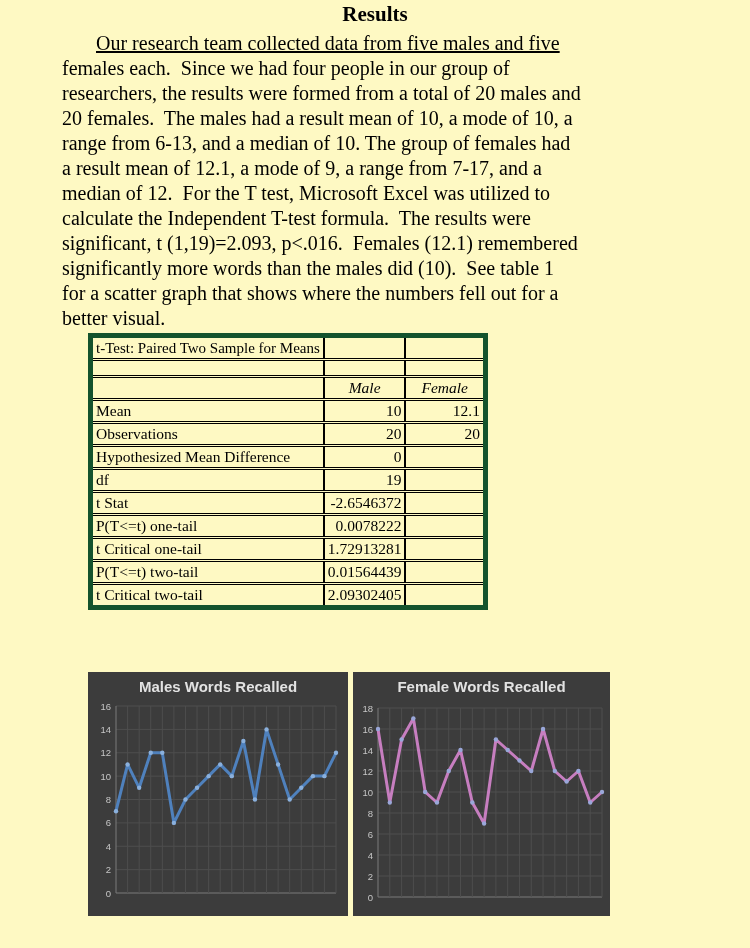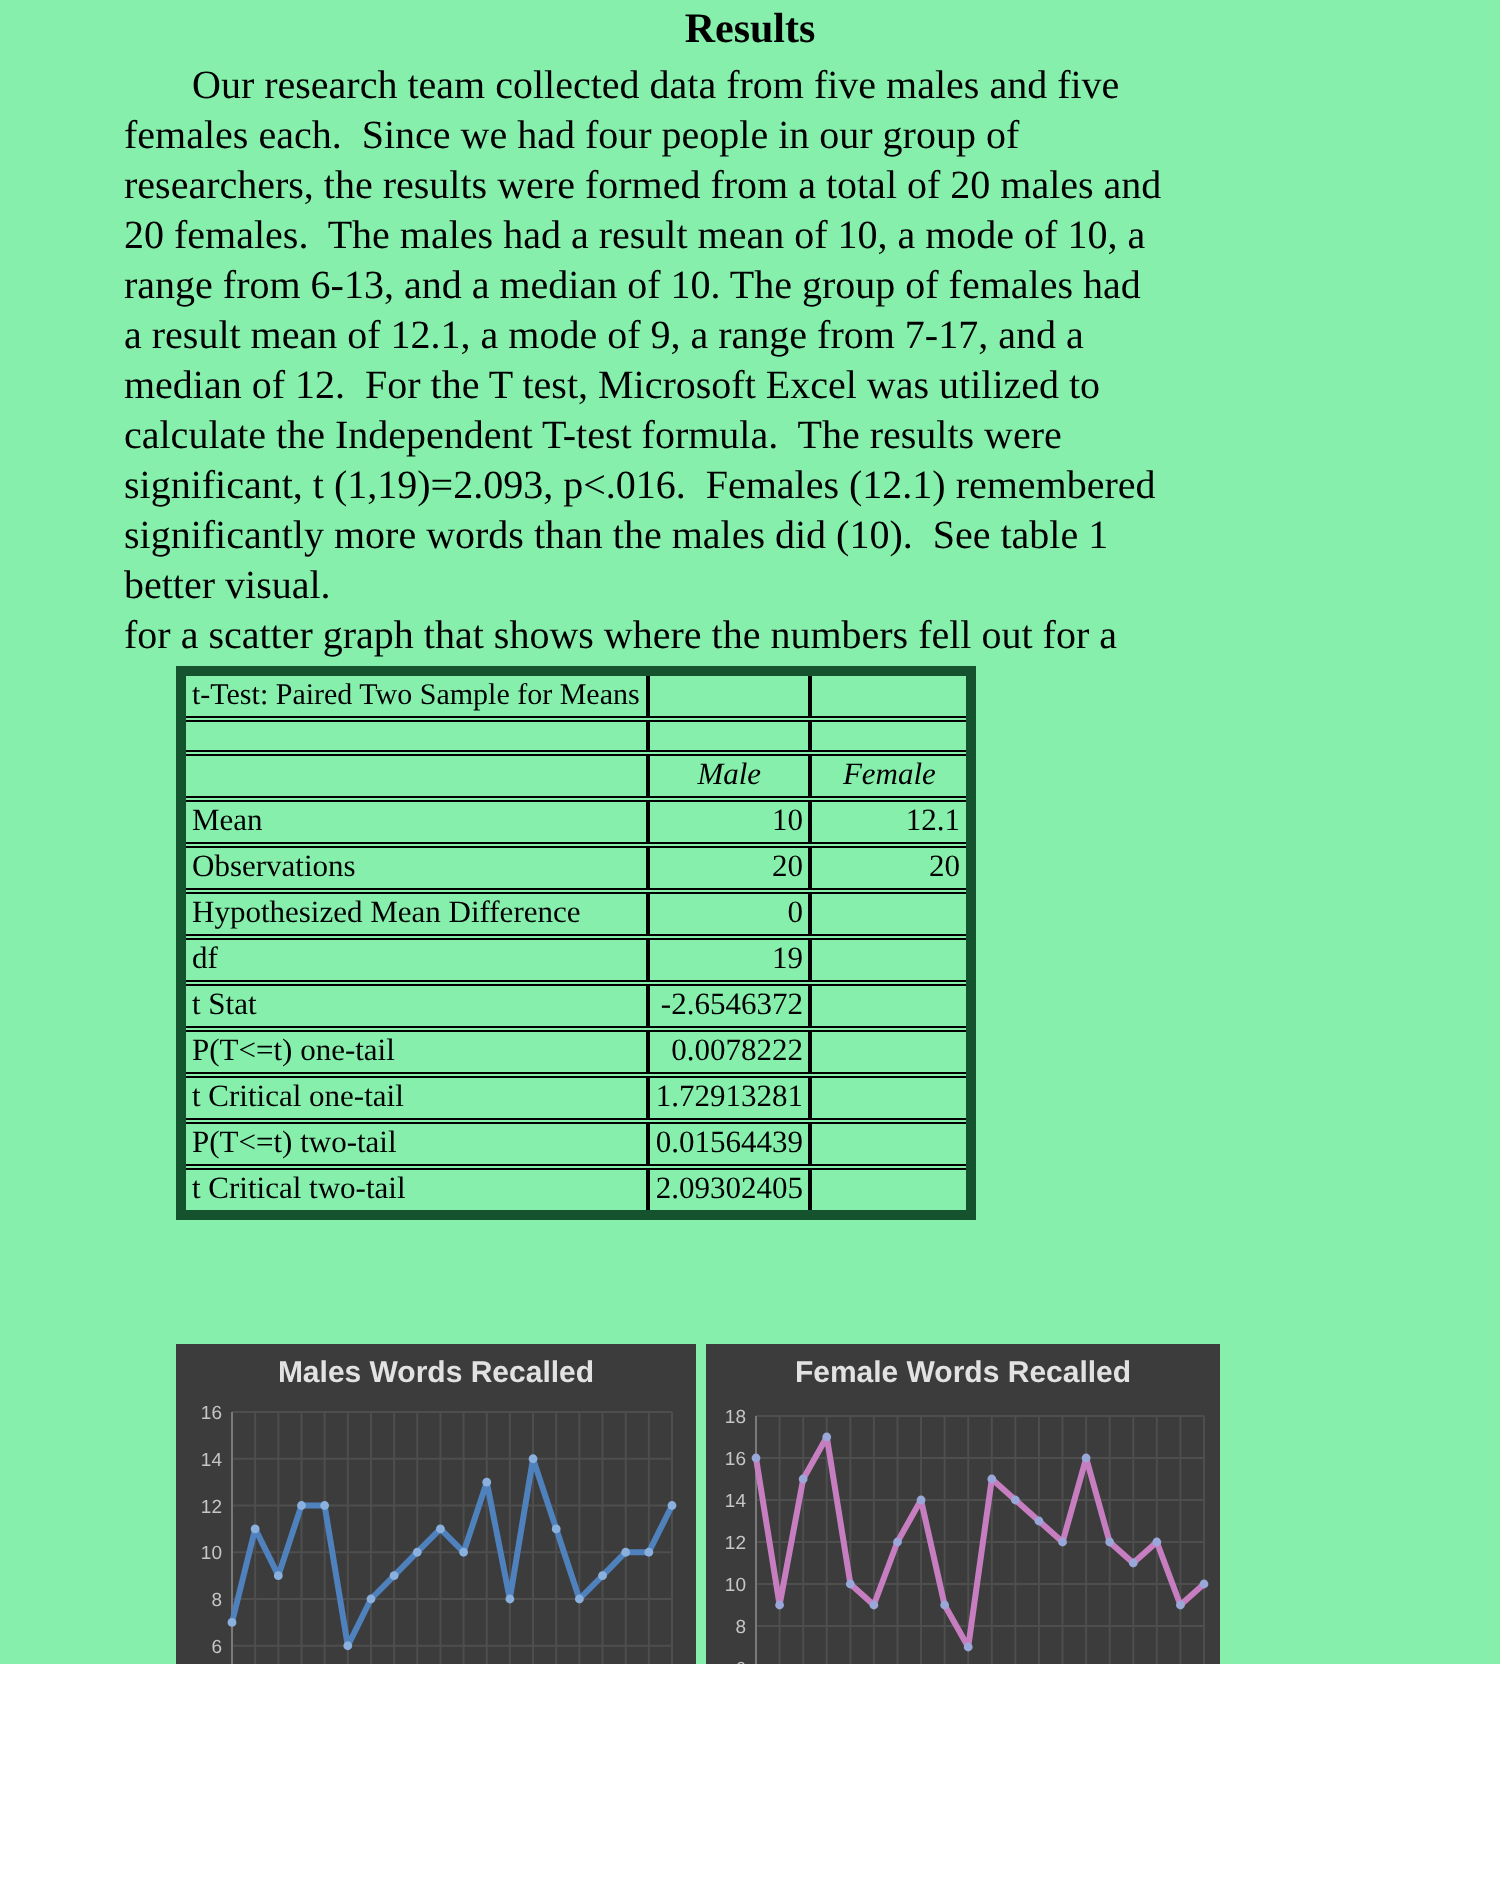--- a/index.html
+++ b/index.html
@@ -1,26 +1,26 @@
 <!DOCTYPE html>
 <html><head>
 <meta charset="utf-8">
 <style>
   html,body { margin:0; padding:0; background:#ffffff; }
   .page {
-    position:relative; width:750px; height:832px; background:#86efac;
+    position:relative; width:750px; height:948px; background:#fef9c3;
     font-family:"Liberation Serif", serif; color:#000; overflow:hidden;
   }
   .doc-title {
     position:absolute; top:2px; left:0; width:750px; text-align:center;
     font-size:21px; font-weight:bold; margin:0;
   }
   .para { position:absolute; top:31px; left:62px; width:640px; font-size:20px; line-height:25px; }
   .para .line { white-space:pre; }
-  .para .line.indent { padding-left:34px; }
+  .para .line.indent { padding-left:34px;text-decoration:underline; }
 
   table.ttest {
     position:absolute; top:333px; left:88px; border-collapse:collapse;
     table-layout:fixed; font-size:15.5px; border:5px solid #14532d;
   }
   table.ttest td {
     border-left:2px solid #000; border-right:2px solid #000;
     border-bottom:3px double #000; border-top:none;
     padding:0 3px; height:20px; line-height:20px;
     overflow:hidden; white-space:nowrap;
@@ -53,22 +53,22 @@
       <div class="line indent">Our research team collected data from five males and five</div>
       <div class="line">females each.  Since we had four people in our group of</div>
       <div class="line">researchers, the results were formed from a total of 20 males and</div>
       <div class="line">20 females.  The males had a result mean of 10, a mode of 10, a</div>
       <div class="line">range from 6-13, and a median of 10. The group of females had</div>
       <div class="line">a result mean of 12.1, a mode of 9, a range from 7-17, and a</div>
       <div class="line">median of 12.  For the T test, Microsoft Excel was utilized to</div>
       <div class="line">calculate the Independent T-test formula.  The results were</div>
       <div class="line">significant, t (1,19)=2.093, p&lt;.016.  Females (12.1) remembered</div>
       <div class="line">significantly more words than the males did (10).  See table 1</div>
+      <div class="line">for a scatter graph that shows where the numbers fell out for a</div>
       <div class="line">better visual.</div>
-      <div class="line">for a scatter graph that shows where the numbers fell out for a</div>
     </div>
 
   <table class="ttest" id="ttest">
     <colgroup>
         <col style="width:224px">
         <col style="width:75px">
         <col style="width:80px">
       </colgroup>
     <tbody id="ttest-body">
         <tr>

